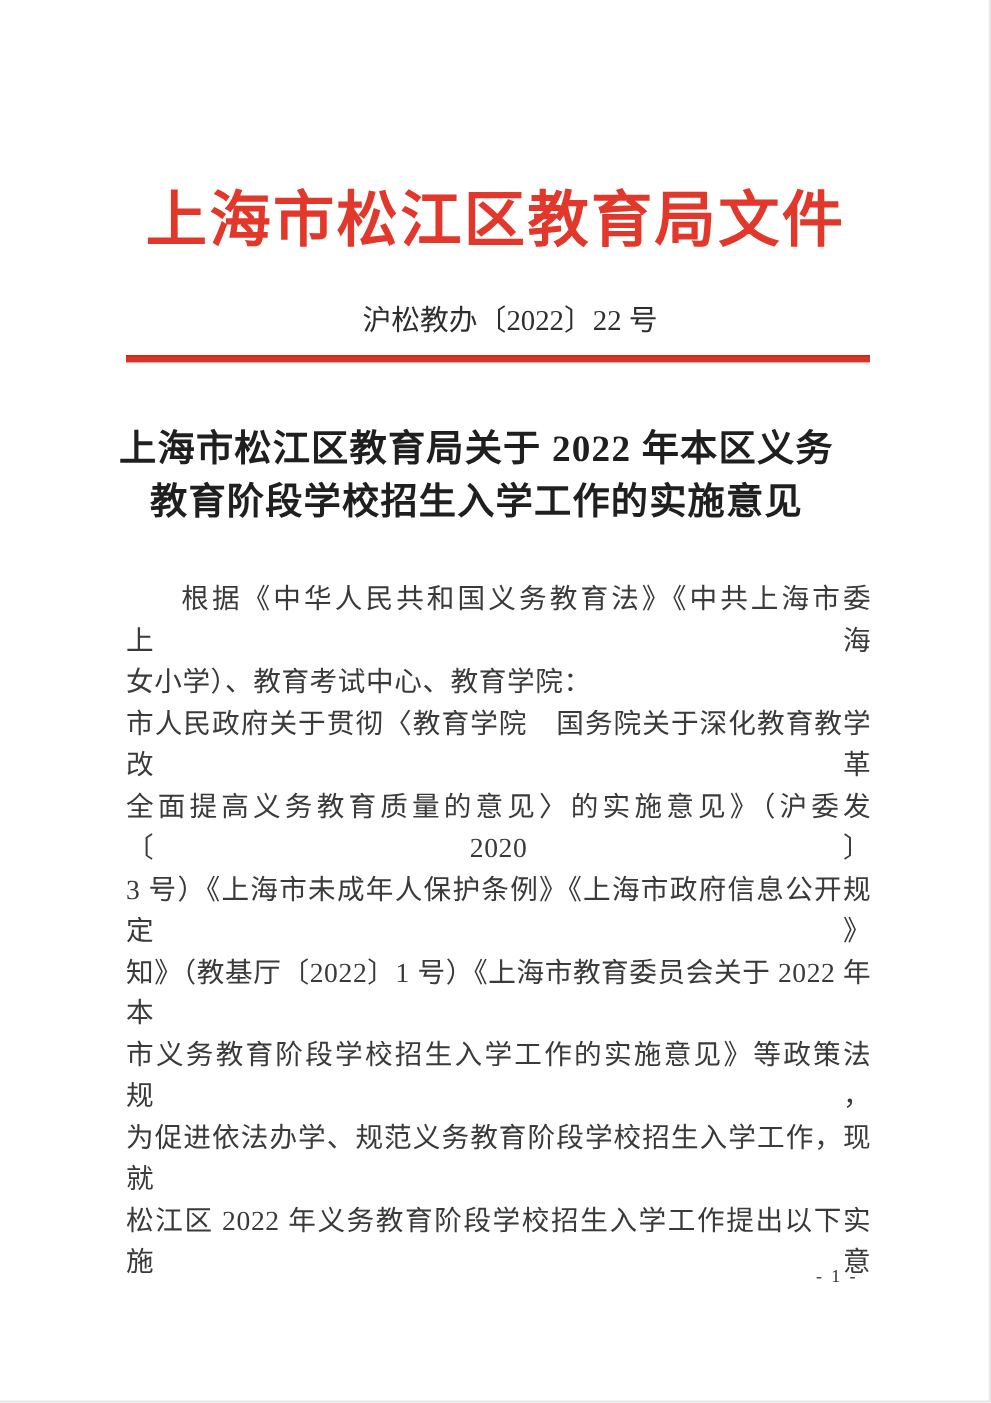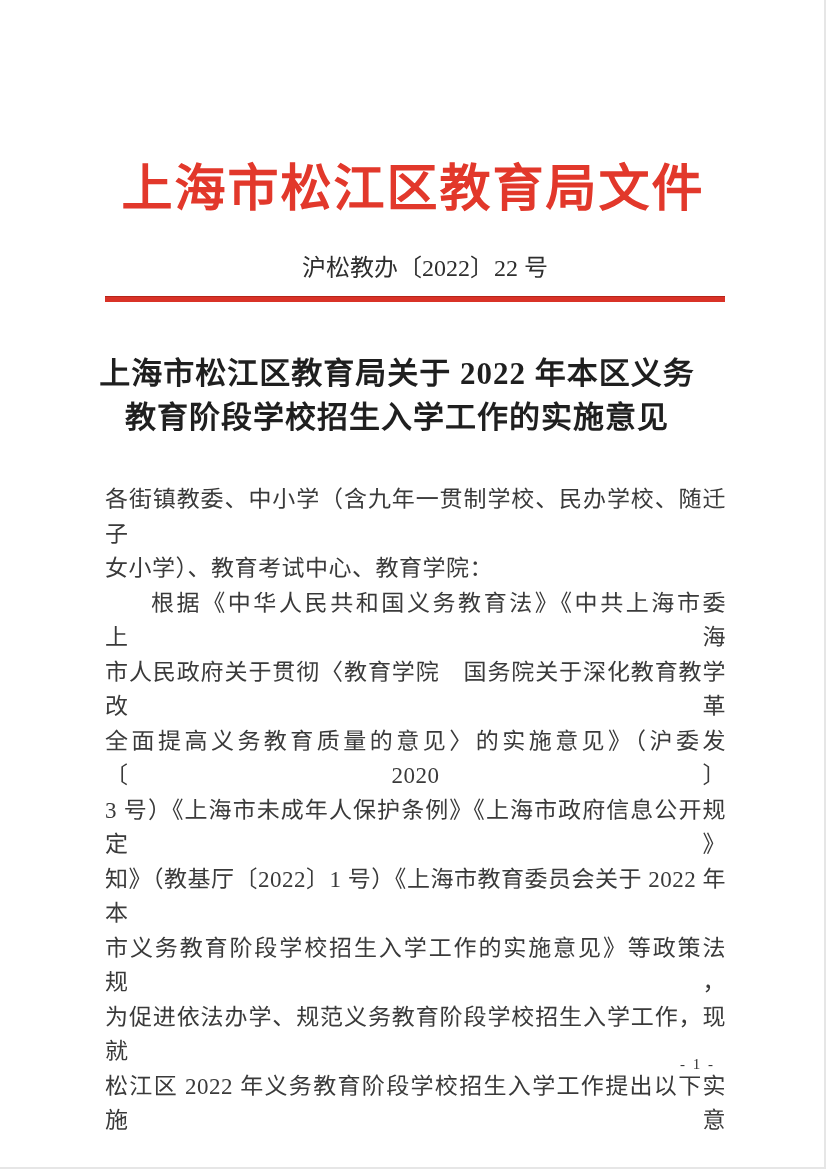--- a/index.html
+++ b/index.html
@@ -25,21 +25,21 @@
     position: absolute;
     top: 158px;
     left: 0;
     width: 100%;
     text-align: center;
     font-size: 51px;
     line-height: 62px;
     font-weight: 700;
     letter-spacing: 2px;
     color: var(--header-red);
-    font-family: Liberation Sans, sans-serif;
+    font-family: Liberation Mono, monospace;
   }
 
   .doc-number {
     position: absolute;
     top: 252px;
     left: 12px;
     width: 100%;
     text-align: center;
     font-size: 24px;
     line-height: 32px;
@@ -108,23 +108,22 @@
     <div class="doc-number">沪松教办〔2022〕22 号</div>
     <div class="red-rule"></div>
   </header>
 
   <h1 class="doc-title">
     <span class="title-line">上海市松江区教育局关于 2022 年本区义务</span>
     <span class="title-line">教育阶段学校招生入学工作的实施意见</span>
   </h1>
 
   <main class="doc-body">
-      <div class="body-line fill">各街镇教委、中小学（含九年一贯制学校、民办学校、随迁子</div>
+      <div class="body-line fill indent">根据《中华人民共和国义务教育法》《中共上海市委　上海</div>
       <div class="body-line">女小学）、教育考试中心、教育学院：</div>
-      <div class="body-line fill indent">根据《中华人民共和国义务教育法》《中共上海市委　上海</div>
       <div class="body-line fill">市人民政府关于贯彻〈教育学院　国务院关于深化教育教学改革</div>
       <div class="body-line fill">全面提高义务教育质量的意见〉的实施意见》（沪委发〔2020〕</div>
       <div class="body-line fill">3 号）《上海市未成年人保护条例》《上海市政府信息公开规定》</div>
       <div class="body-line fill">知》（教基厅〔2022〕1 号）《上海市教育委员会关于 2022 年本</div>
       <div class="body-line fill">市义务教育阶段学校招生入学工作的实施意见》等政策法规，</div>
       <div class="body-line fill">为促进依法办学、规范义务教育阶段学校招生入学工作，现就</div>
       <div class="body-line fill">松江区 2022 年义务教育阶段学校招生入学工作提出以下实施意</div>
     </main>
 
   <footer class="page-footer">

